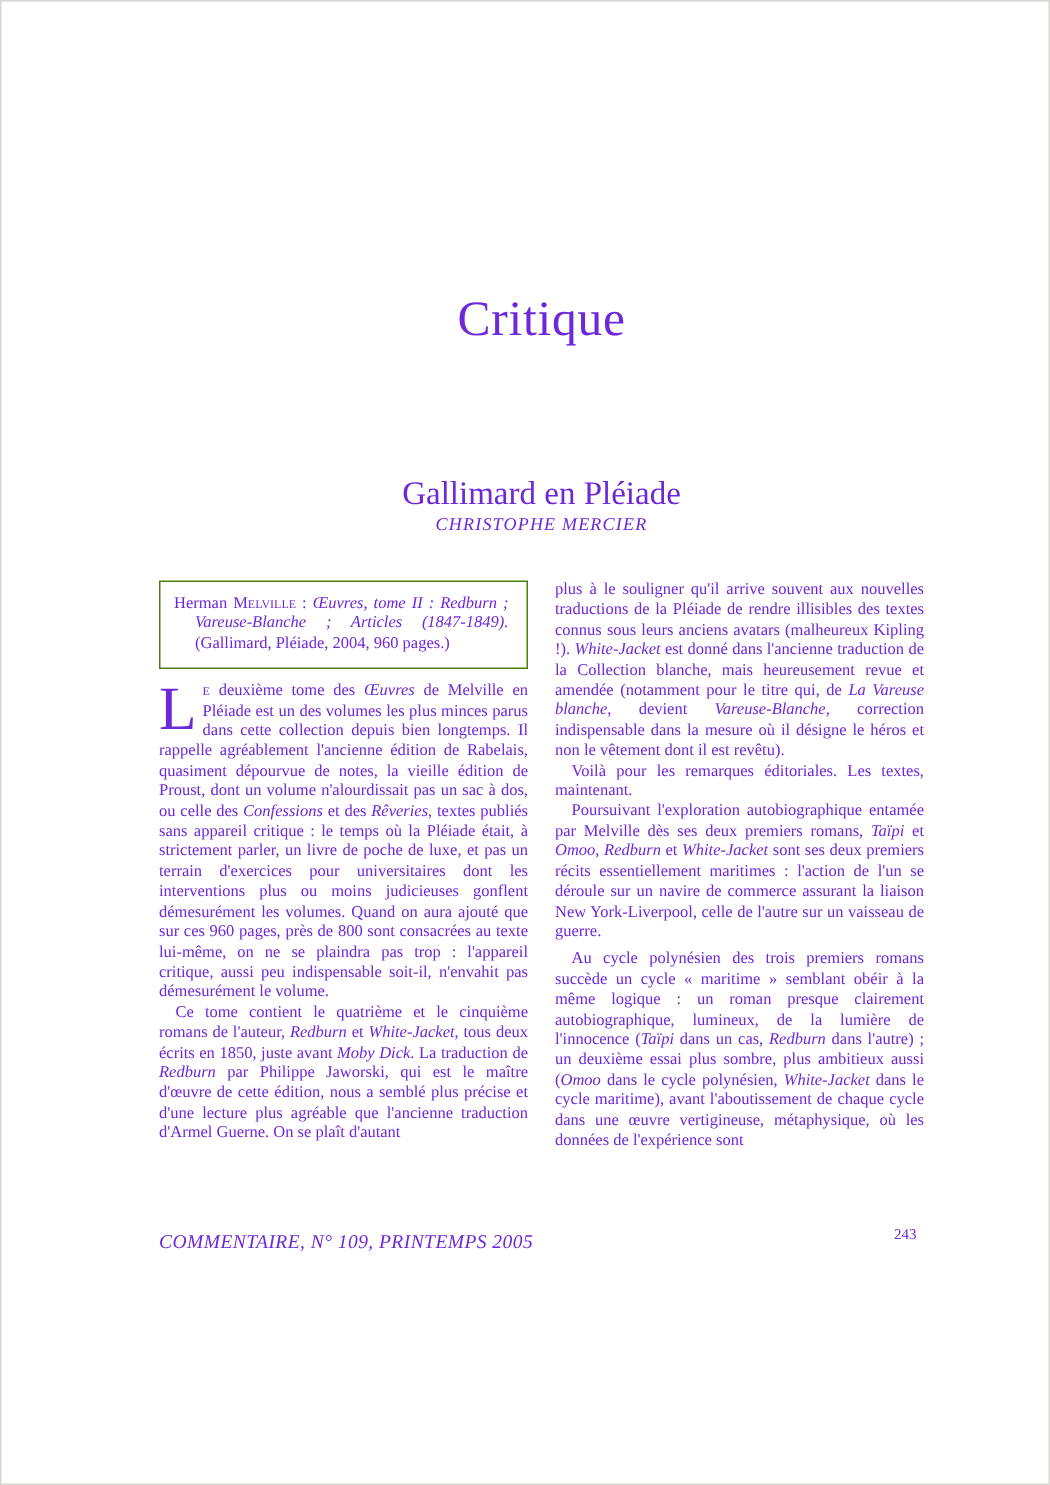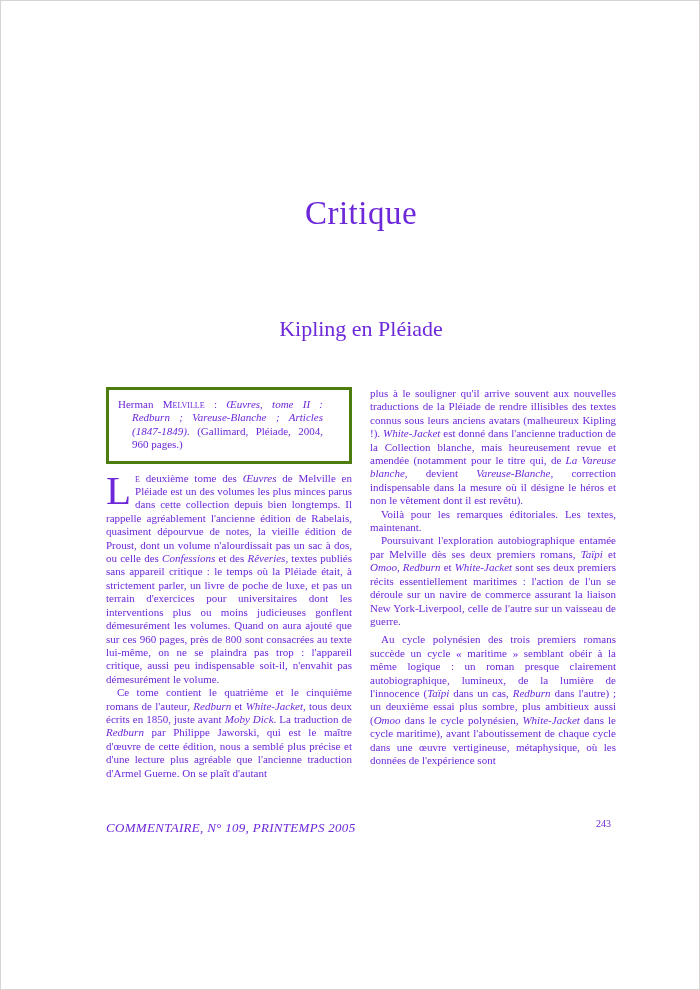--- a/index.html
+++ b/index.html
@@ -60,22 +60,22 @@
   .col {
     width: 246px;
     font-size: 11px;
     line-height: 13.4px;
     text-align: justify;
   }
   .col p { margin: 0; }
   .col p.indent { text-indent: 11px; }
   .col p.spaced-before { margin-top: 5px; }
   .citation-box {
-    border: 3px solid #4d7c0f;
-    padding: 8px 26px 9px 9px;
+    border: 1px solid #4d7c0f;
+    padding: 8px 12px 9px 9px;
     margin-bottom: 8px;
   }
   .citation-box p {
     margin: 0;
     padding-left: 14px;
     text-indent: -14px;
     text-align: justify;
   }
   .run-i { font-style: italic; }
   .run-sc { font-variant: small-caps; }
@@ -102,23 +102,24 @@
 </style>
 </head>
 <body>
 
 <div class="page">
 
   <h1 class="section-title">Critique</h1>
 
   <h2 class="article-title">
     <br>
-    <span>Kipling en Pléiade</span>
+    <span>Gallimard en Pléiade</span>
   </h2>
 
+  <div class="author">CHRISTOPHE MERCIER</div>
 
   <div class="columns">
 
     <div class="col">
       <div class="citation-box">
         <p><span>Herman </span><span class="run-sc">Melville</span><span> : </span><span class="run-i">Œuvres, tome II : Redburn ; Vareuse-Blanche ; Articles (1847-1849).</span><span> (Gallimard, Pléiade, 2004, 960 pages.)</span></p>
       </div>
       <p><span class="run-dc">L</span><span class="run-sc">e</span><span> deuxième tome des </span><span class="run-i">Œuvres</span><span> de Melville en Pléiade est un des volumes les plus minces parus dans cette collection depuis bien longtemps. Il rappelle agréablement l'ancienne édition de Rabelais, quasiment dépourvue de notes, la vieille édition de Proust, dont un volume n'alourdissait pas un sac à dos, ou celle des </span><span class="run-i">Confessions</span><span> et des </span><span class="run-i">Rêveries</span><span>, textes publiés sans appareil critique : le temps où la Pléiade était, à strictement parler, un livre de poche de luxe, et pas un terrain d'exercices pour universitaires dont les interventions plus ou moins judicieuses gonflent démesurément les volumes. Quand on aura ajouté que sur ces 960 pages, près de 800 sont consacrées au texte lui-même, on ne se plaindra pas trop : l'appareil critique, aussi peu indispensable soit-il, n'envahit pas démesurément le volume.</span></p>
       <p class="indent"><span>Ce tome contient le quatrième et le cinquième romans de l'auteur, </span><span class="run-i">Redburn</span><span> et </span><span class="run-i">White-Jacket</span><span>, tous deux écrits en 1850, juste avant </span><span class="run-i">Moby Dick</span><span>. La traduction de </span><span class="run-i">Redburn</span><span> par Philippe Jaworski, qui est le maître d'œuvre de cette édition, nous a semblé plus précise et d'une lecture plus agréable que l'ancienne traduction d'Armel Guerne. On se plaît d'autant</span></p>
     </div>

